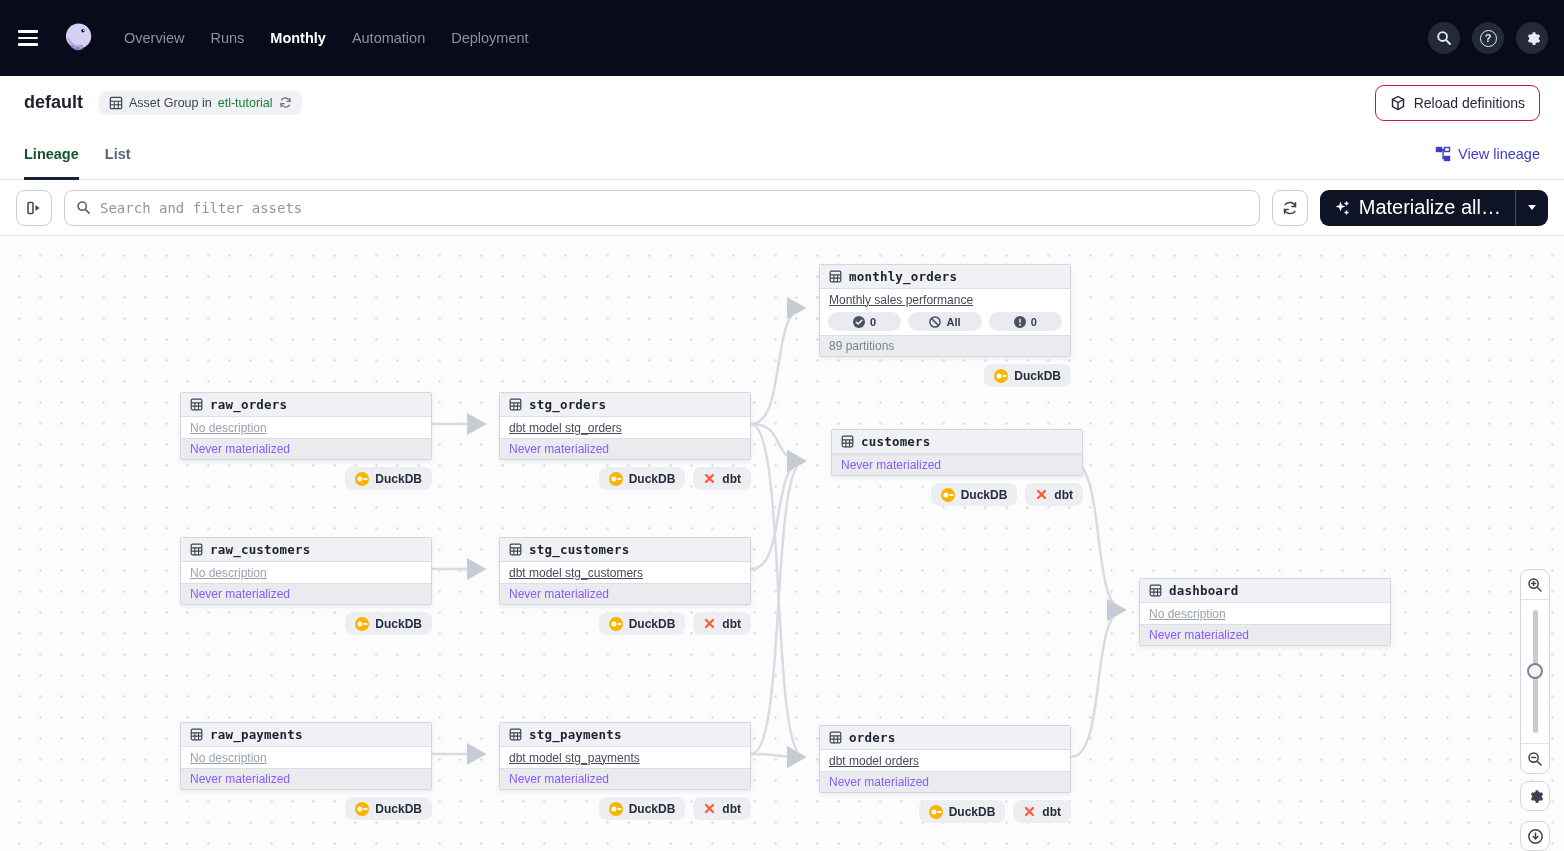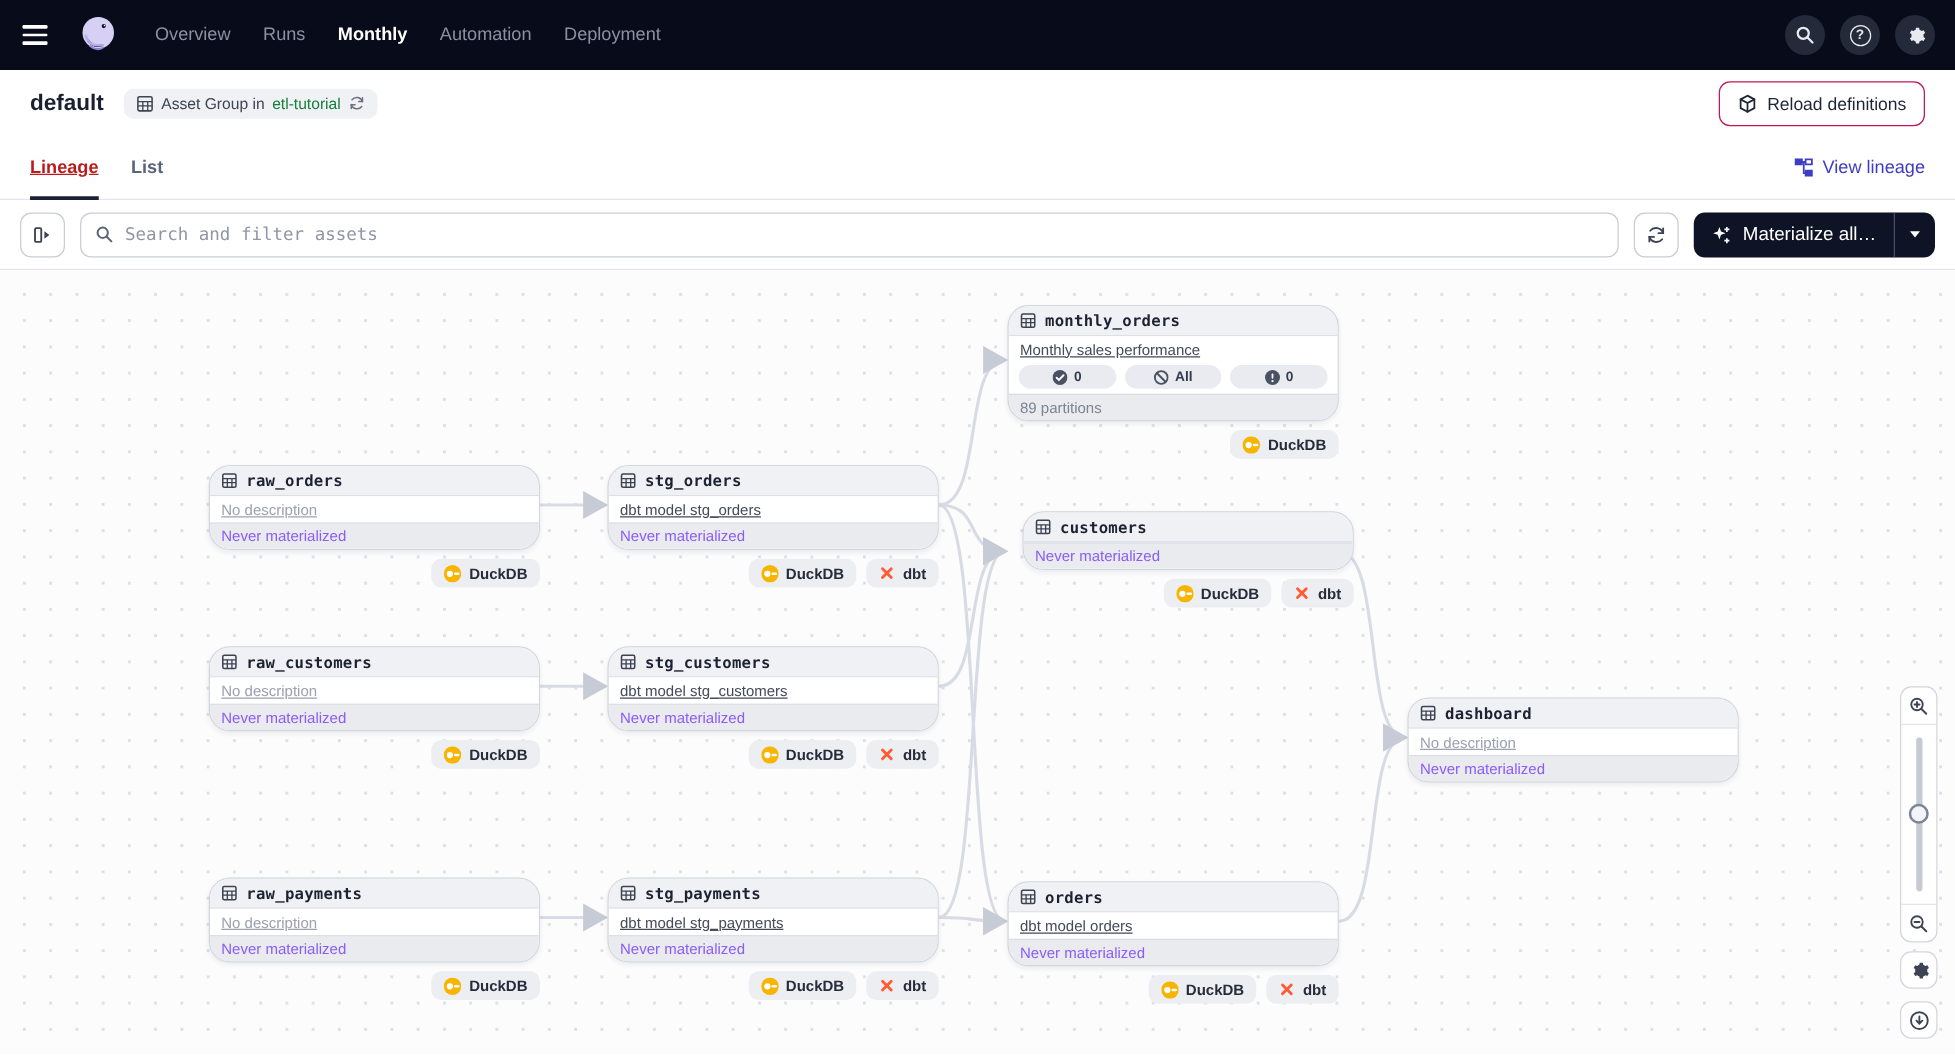--- a/index.html
+++ b/index.html
@@ -1,64 +1,64 @@
 <!DOCTYPE html>
 <html><head>
 <meta charset="utf-8">
 <style>
   * { box-sizing: border-box; margin: 0; padding: 0; }
   html,body { width:1564px; height:851px; overflow:hidden; background:#fff;
     font-family:"Liberation Sans", sans-serif; color:#1b2030; }
 
   
-  .topnav { height:56px; background:#070b1a; display:flex; align-items:center; padding:18px 16px; }
+  .topnav { height:76px; background:#070b1a; display:flex; align-items:center; padding:18px 16px; }
   .hamburger { width:36px; height:36px; display:flex; flex-direction:column; justify-content:center; gap:4px; cursor:pointer; background:none; border:none; }
   .hamburger span { display:block; width:20px; height:2.4px; background:#fff; border-radius:1px; margin-left:2px; }
   .logo { width:36px; height:36px; margin-left:8px; display:flex; align-items:center; justify-content:center; }
   .nav-items { display:flex; gap:26px; margin-left:28px; }
   .nav-item { font-size:14.5px; font-weight:500; color:#8b91a2; cursor:pointer; }
   .nav-item.active { color:#ffffff; font-weight:700; }
   .nav-right { margin-left:auto; display:flex; gap:12px; }
   .navicon-btn { width:32px; height:32px; border-radius:50%; background:#252a3a; border:none; display:flex; align-items:center; justify-content:center; color:#e8eaf2; cursor:pointer; font-size:15px; }
   .help-ring { width:17px; height:17px; border:1.6px solid #e8eaf2; border-radius:50%; display:flex; align-items:center; justify-content:center; font-size:11px; font-weight:700; color:#e8eaf2; }
 
   
   .pageheader { height:53px; display:flex; align-items:center; padding:0 24px; }
   .page-title { font-size:18px; font-weight:700; }
   .group-badge { margin-left:16px; background:#f0f1f4; border-radius:8px; padding:5px 10px; display:flex; align-items:center; gap:6px; font-size:12.5px; color:#3c4352; }
   .group-badge a { color:#15803d; text-decoration:none; cursor:pointer; }
   .reload-btn { margin-left:auto; height:36px; background:#fff; border:1px solid #be185d; border-radius:9px; padding:0 14px; display:flex; align-items:center; gap:8px; font-size:14px; font-weight:500; color:#1f2536; cursor:pointer; font-family:inherit; }
 
   
   .tabsrow { height:51px; border-bottom:1px solid #e3e5ea; display:flex; align-items:stretch; padding:0 24px; }
   .tab { display:flex; align-items:center; margin-right:26px; font-size:14.5px; font-weight:600; color:#59637a; position:relative; cursor:pointer; }
-  .tab.active { color:#b91c1c;text-decoration:underline; }
+  .tab.active { color:#14532d; }
   .tab.active::after { content:""; position:absolute; left:0; right:0; bottom:-1px; height:3px; background:#1b2134; }
   .view-lineage { margin-left:auto; display:flex; align-items:center; gap:7px; color:#3f3cc4; font-size:14.5px; font-weight:500; cursor:pointer; text-decoration:none; }
 
   
   .toolbar { height:56px; display:flex; align-items:center; gap:12px; padding:0 16px; border-bottom:1px solid #e3e5ea; }
   .sq-btn { width:36px; height:36px; background:#fff; border:1px solid #c9cdd6; border-radius:9px; display:flex; align-items:center; justify-content:center; cursor:pointer; color:#3c4352; }
   .search-box { flex:1; height:36px; border:1px solid #c9cdd6; border-radius:9px; display:flex; align-items:center; gap:9px; padding:16px 11px; background:#fff; }
   .search-box input { flex:1; border:none; outline:none; font-family:"DejaVu Sans Mono", monospace; font-size:14px; color:#262c3c; background:transparent; }
   .search-box input::placeholder { color:#8f95a4; }
   .mat-btn { display:flex; height:36px; background:#0e1425; border-radius:9px; overflow:hidden; }
-  .mat-main { display:flex; align-items:center; gap:9px; padding:0 14px; color:#fff; font-size:15px; font-weight:500; cursor:pointer; background:none; border:none; font-family:inherit; }
+  .mat-main { display:flex; align-items:center; gap:9px; padding:0 14px; color:#fff; font-size:20px; font-weight:500; cursor:pointer; background:none; border:none; font-family:inherit; }
   .mat-sep { width:1px; background:#454c64; margin:0; }
   .mat-caret { width:32px; display:flex; align-items:center; justify-content:center; cursor:pointer; background:none; border:none; }
   .caret-down { width:0; height:0; border-left:4.5px solid transparent; border-right:4.5px solid transparent; border-top:5.5px solid #fff; }
 
   
   .canvas { position:relative; height:627px; background-color:#fcfcfd;
     background-image:radial-gradient(circle, #dee0e6 1.3px, transparent 1.45px);
     background-size:21px 21px; background-position:9px 9px; overflow:hidden; }
   #edges-svg { position:absolute; inset:0; }
 
   .node { position:absolute; width:265px; }
-  .card { background:#fff; border:1px solid #d3d6de; border-radius:17px; overflow:hidden; box-shadow:0 2px 4px rgba(20,25,40,.07); cursor:pointer; }
+  .card { background:#fff; border:1px solid #d3d6de; border-radius:2px; overflow:hidden; box-shadow:0 2px 4px rgba(20,25,40,.07); cursor:pointer;margin-left:13px; }
   .card-header { background:#f0f1f5; border-bottom:1px solid #dcdfe6; display:flex; align-items:center; gap:7px; padding:4px 9px; height:24px; }
   .aname { font-family:"DejaVu Sans Mono", monospace; font-size:12.5px; font-weight:700; color:#1d2232; letter-spacing:.2px; }
   .card-desc { padding:0 9px; display:flex; align-items:center; height:21px; font-size:12px; color:#434a59; background:#fff;text-decoration:underline; }
   .card-desc.muted { color:#9aa1af; }
   .checks { display:flex; gap:7px; padding:2px 8px 4px; background:#fff; }
   .check-pill { flex:1; height:19px; background:#e9ebf0; border-radius:10px; display:flex; align-items:center; justify-content:center; gap:5px; font-size:11px; font-weight:600; color:#343b4d; cursor:pointer; }
   .card-footer { background:#e9ebef; border-top:1px solid #dcdfe6; padding:0 9px; display:flex; align-items:center; height:21px; font-size:12px; color:#8b5cf6; }
   .card-footer.fmuted { color:#7c8391; }
   .tags { display:flex; justify-content:flex-end; gap:8px; margin-top:7px; }
   .tag { background:#edeef2; border-radius:8px; height:23px; padding:0 10px; display:flex; align-items:center; gap:6px; font-size:12px; font-weight:700; color:#262c3b; cursor:pointer; }

